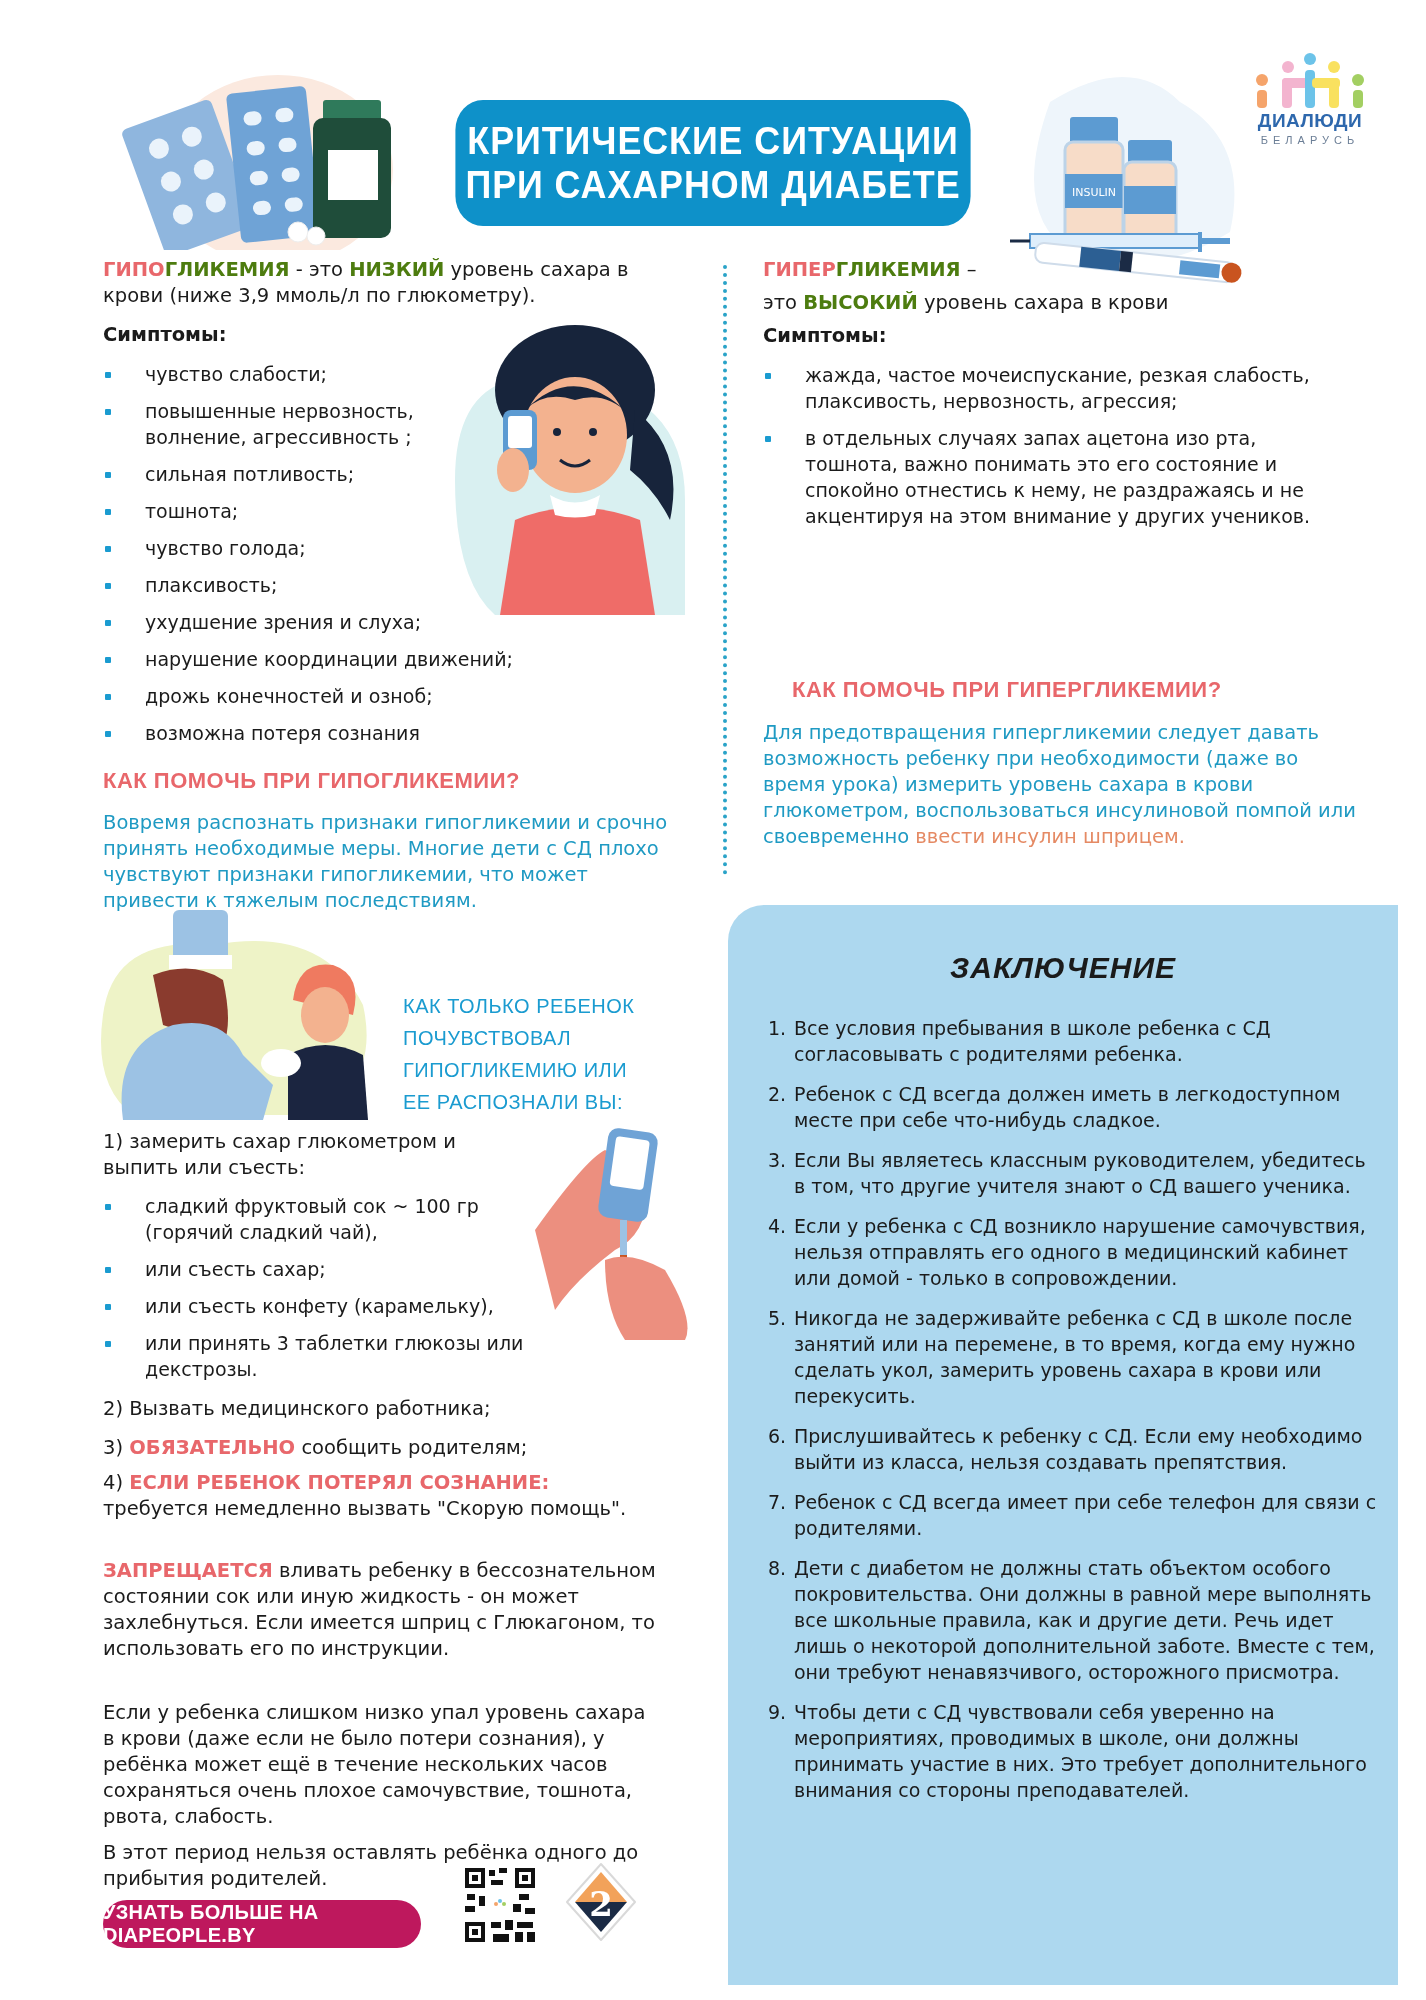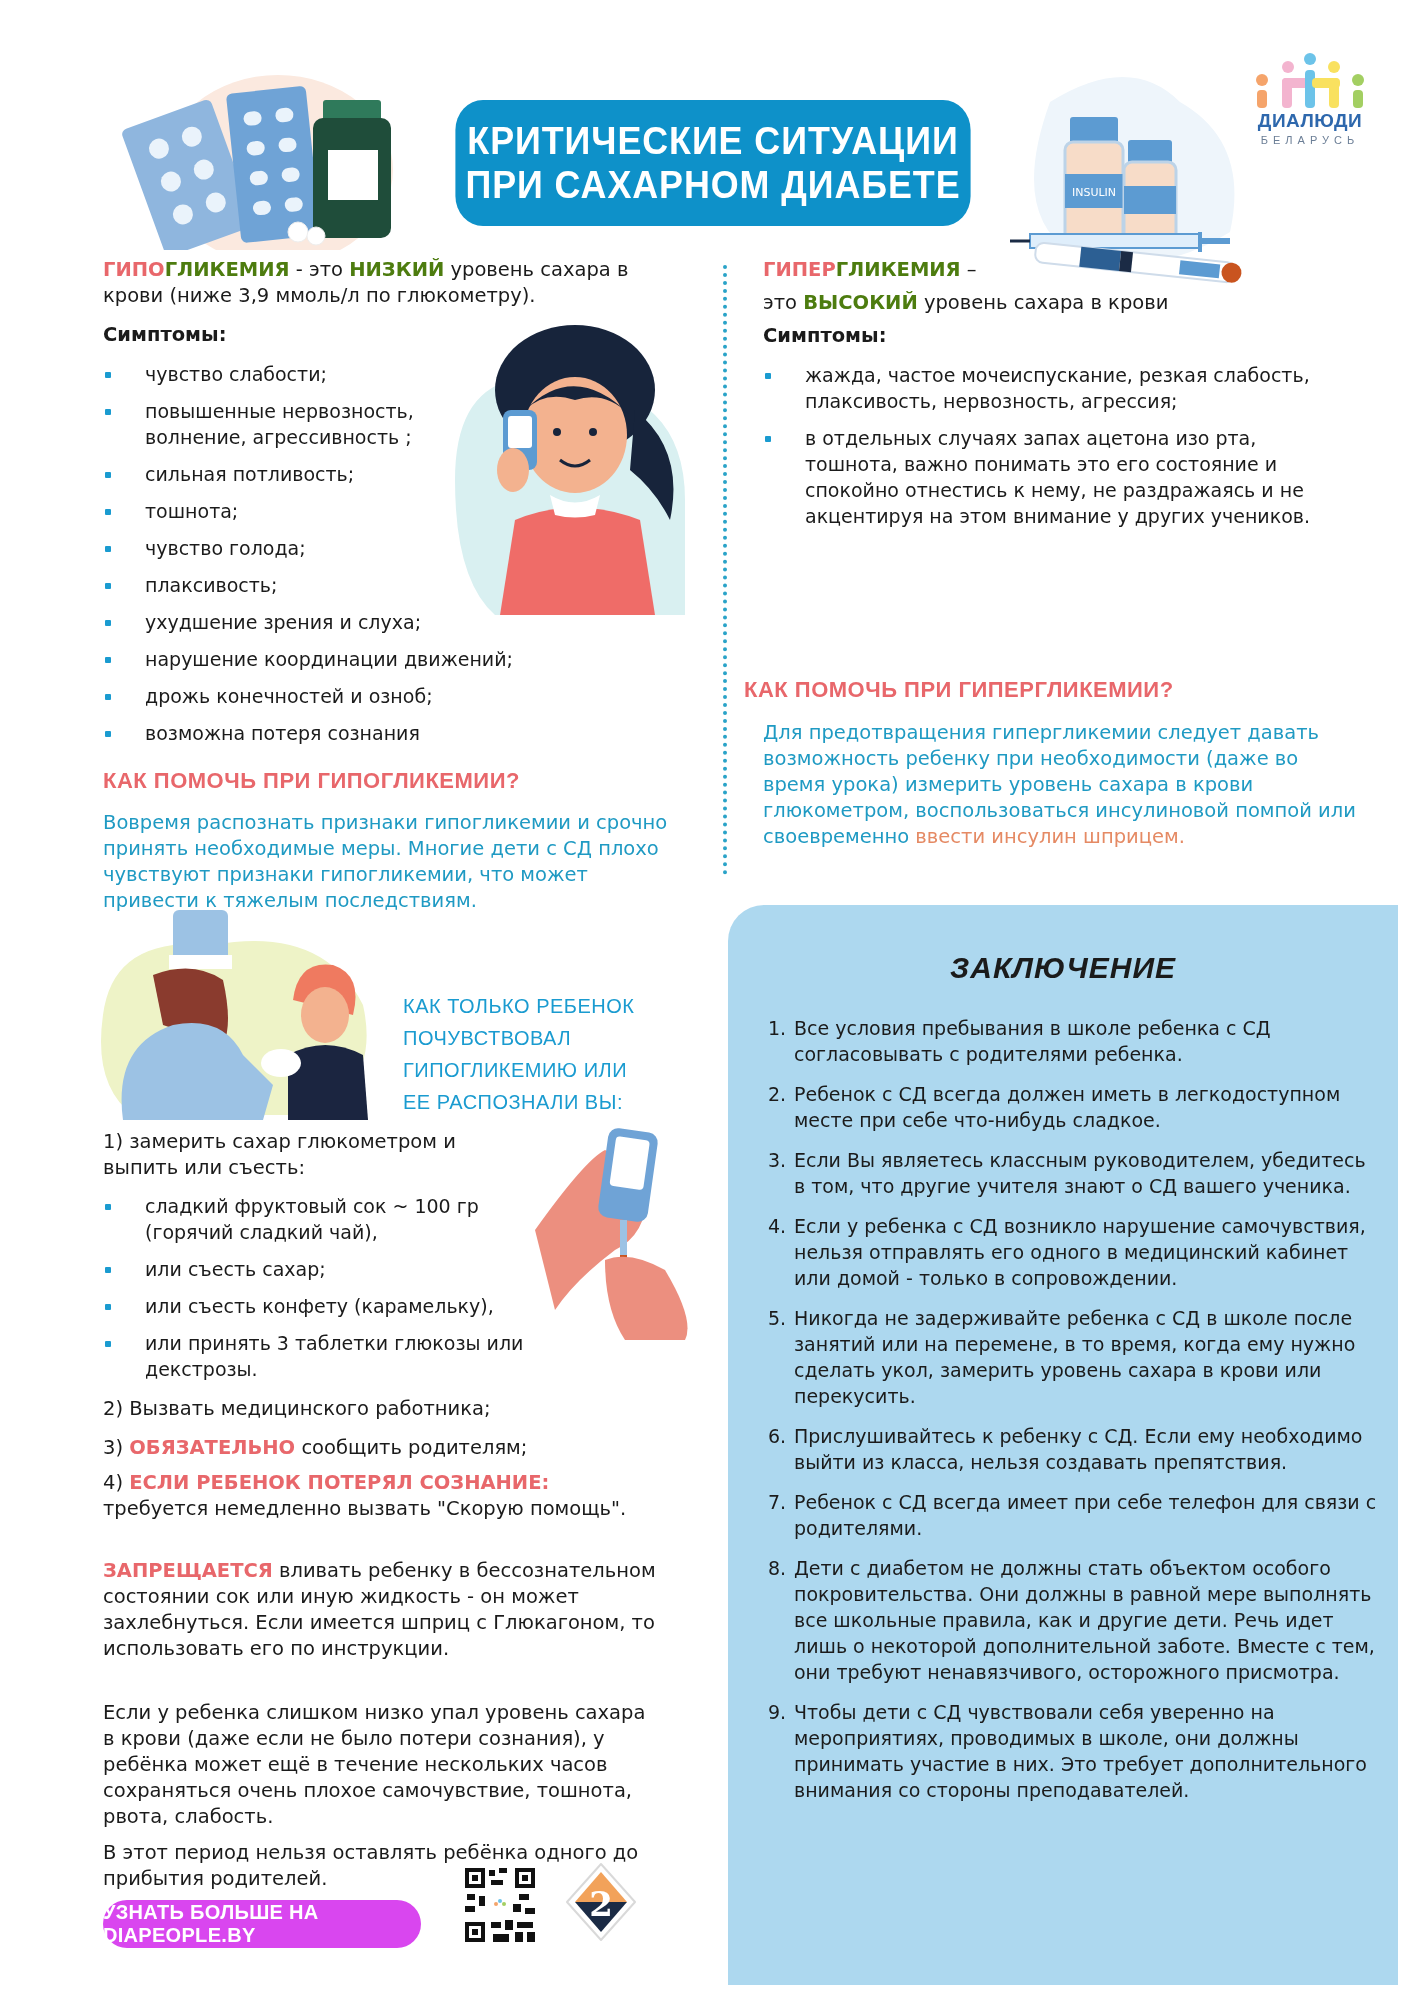--- a/index.html
+++ b/index.html
@@ -42,21 +42,21 @@
   .concl {
     left: 728px; top: 905px; width: 670px; height: 1080px;
     background: #add8ef; border-top-left-radius: 36px;
   }
   .concl h2 { text-align: center; margin-top: 46px; font-family: "Liberation Sans", sans-serif; font-weight: bold; font-size: 30px; letter-spacing: 1px; color: #1b1b1b; font-style: italic; }
   ol.c-list { list-style: none; margin: 30px 0 0 40px; width: 610px; }
   ol.c-list li { position: relative; padding-left: 26px; margin-bottom: 14px; font-size: 19px; line-height: 26px; }
   ol.c-list li .n { position: absolute; left: 0; top: 0; }
 
   .cta {
-    left: 103px; top: 1900px; width: 318px; height: 48px; background: #d946ef; border-radius: 24px;
+    left: 103px; top: 1900px; width: 318px; height: 48px; background: #be185d; border-radius: 24px;
     color: #fff; font-family: "Liberation Sans", sans-serif; font-weight: bold; font-size: 20px;
     display: flex; align-items: center; justify-content: center; letter-spacing: 0.3px;
   }
   .qr { left: 463px; top: 1866px; width: 74px; height: 78px; }
   .badge { left: 565px; top: 1862px; width: 72px; height: 80px; }
 </style>
 </head>
 <body>
 
 <div class="abs" style="left:108px;top:60px;width:300px;height:190px;">
@@ -189,21 +189,21 @@
 <div class="abs t" style="left:763px;top:290px;">
   <span>это </span><span class="blue b">ВЫСОКИЙ</span><span> уровень сахара в крови</span>
 </div>
 <div class="abs t b" style="left:763px;top:323px;">Симптомы:</div>
 
 <ul class="abs bul" style="left:763px;top:362px;width:580px;">
   <li>жажда, частое мочеиспускание, резкая слабость, плаксивость, нервозность, агрессия;</li>
   <li style="width:560px;">в отдельных случаях запах ацетона изо рта, тошнота, важно понимать это его состояние и спокойно отнестись к нему, не раздражаясь и не акцентируя на этом внимание у других учеников.</li>
 </ul>
 
-<div class="abs heading-red" style="left:744px;top:677px;text-align:center;">КАК ПОМОЧЬ ПРИ ГИПЕРГЛИКЕМИИ?</div>
+<div class="abs heading-red" style="left:792px;top:677px;text-align:center;">КАК ПОМОЧЬ ПРИ ГИПЕРГЛИКЕМИИ?</div>
 <div class="abs t teal" style="left:763px;top:720px;width:600px;">
   <span>Для предотвращения гипергликемии следует давать возможность ребенку при необходимости (даже во время урока) измерить уровень сахара в крови глюкометром, воспользоваться инсулиновой помпой или своевременно </span><span class="orange">ввести инсулин шприцем.</span>
 </div>
 
 <div class="abs" style="left:93px;top:905px;width:300px;height:215px;">
   <svg width="300" height="215" viewBox="0 0 300 215">
     <path d="M10 110 Q 20 30 120 40 Q 230 20 270 100 Q 290 190 200 210 L 40 210 Q 0 180 10 110 Z" fill="#eef3c7"></path>
     <rect x="80" y="5" width="55" height="52" rx="6" fill="#9cc2e4"></rect>
     <rect x="76" y="50" width="63" height="14" fill="#ffffff"></rect>
     <path d="M60 70 Q 100 55 130 75 Q 140 120 130 140 L 70 120 Z" fill="#8a3b2e"></path>

